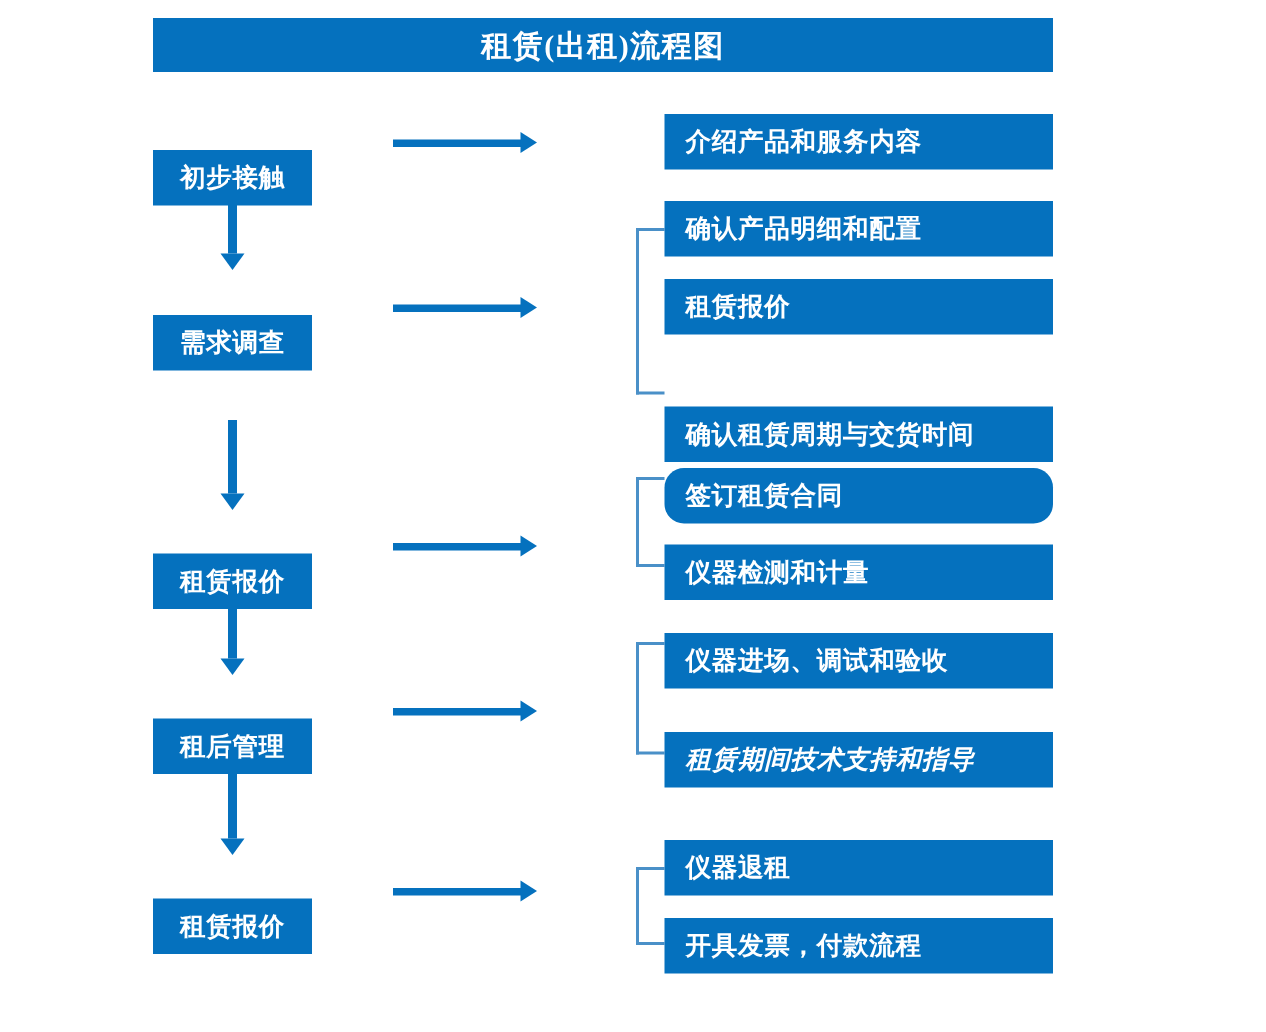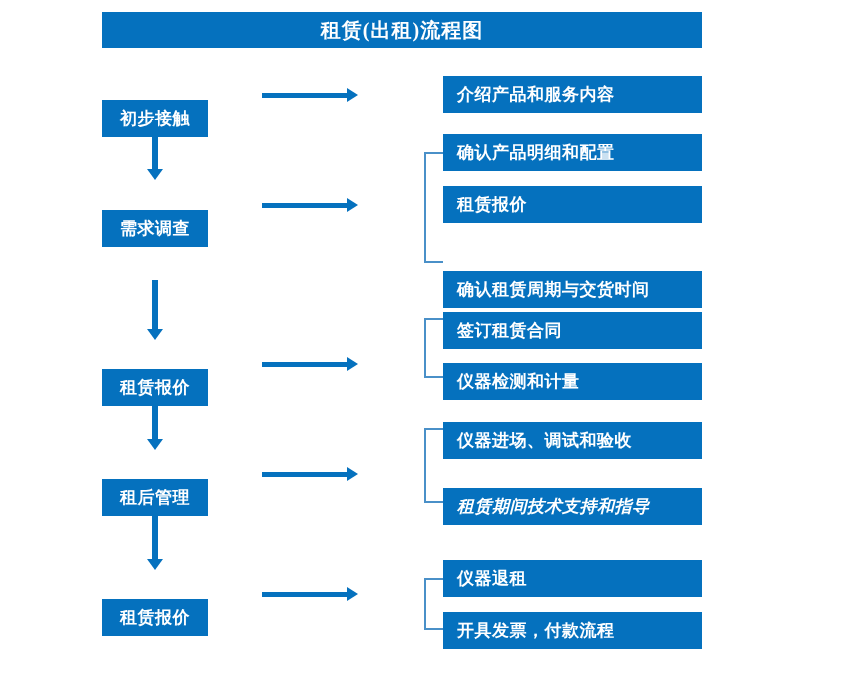--- a/index.html
+++ b/index.html
@@ -182,21 +182,21 @@
   <div class="bracket" style="top:318px; height:60px;"></div>
   <div class="bracket" style="top:428px; height:75px;"></div>
   <div class="bracket" style="top:578px; height:52px;"></div>
 
   <div class="detail-box" style="top:76px;">介绍产品和服务内容</div>
 
   <div class="detail-box" style="top:134px;">确认产品明细和配置</div>
   <div class="detail-box" style="top:186px;">租赁报价</div>
   <div class="detail-box" style="top:231px;margin-top:40px;">确认租赁周期与交货时间</div>
 
-  <div class="detail-box" style="top:312px;">签订租赁合同</div>
+  <div class="detail-box" style="top:312px;border-radius:13px;">签订租赁合同</div>
   <div class="detail-box" style="top:363px;">仪器检测和计量</div>
 
   <div class="detail-box" style="top:422px;">仪器进场、调试和验收</div>
   <div class="detail-box" style="top:488px;font-style:italic;">租赁期间技术支持和指导</div>
 
   <div class="detail-box" style="top:560px;">仪器退租</div>
   <div class="detail-box" style="top:612px;">开具发票，付款流程</div>
 
 </div>
 

